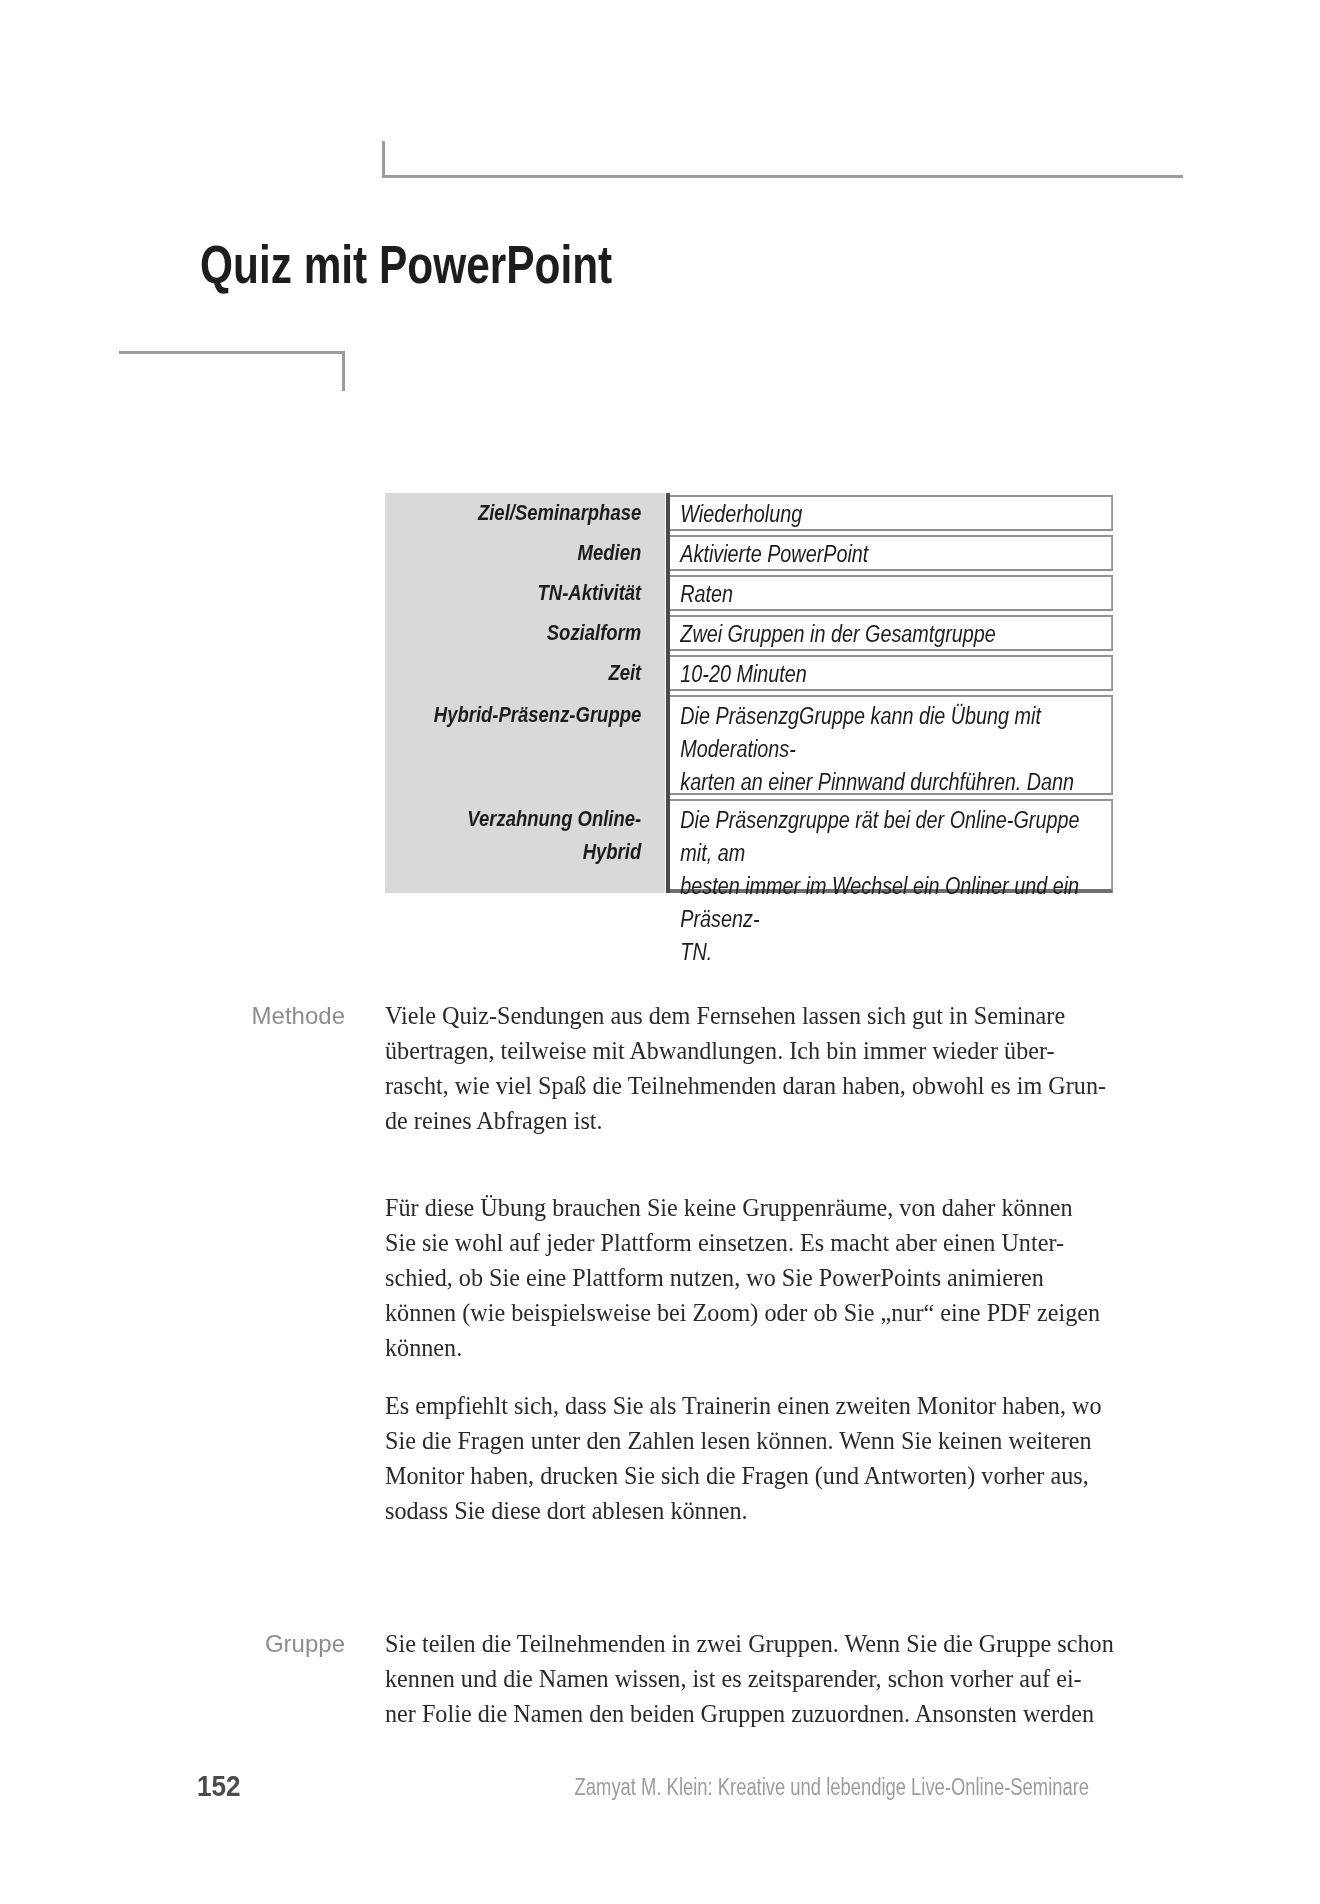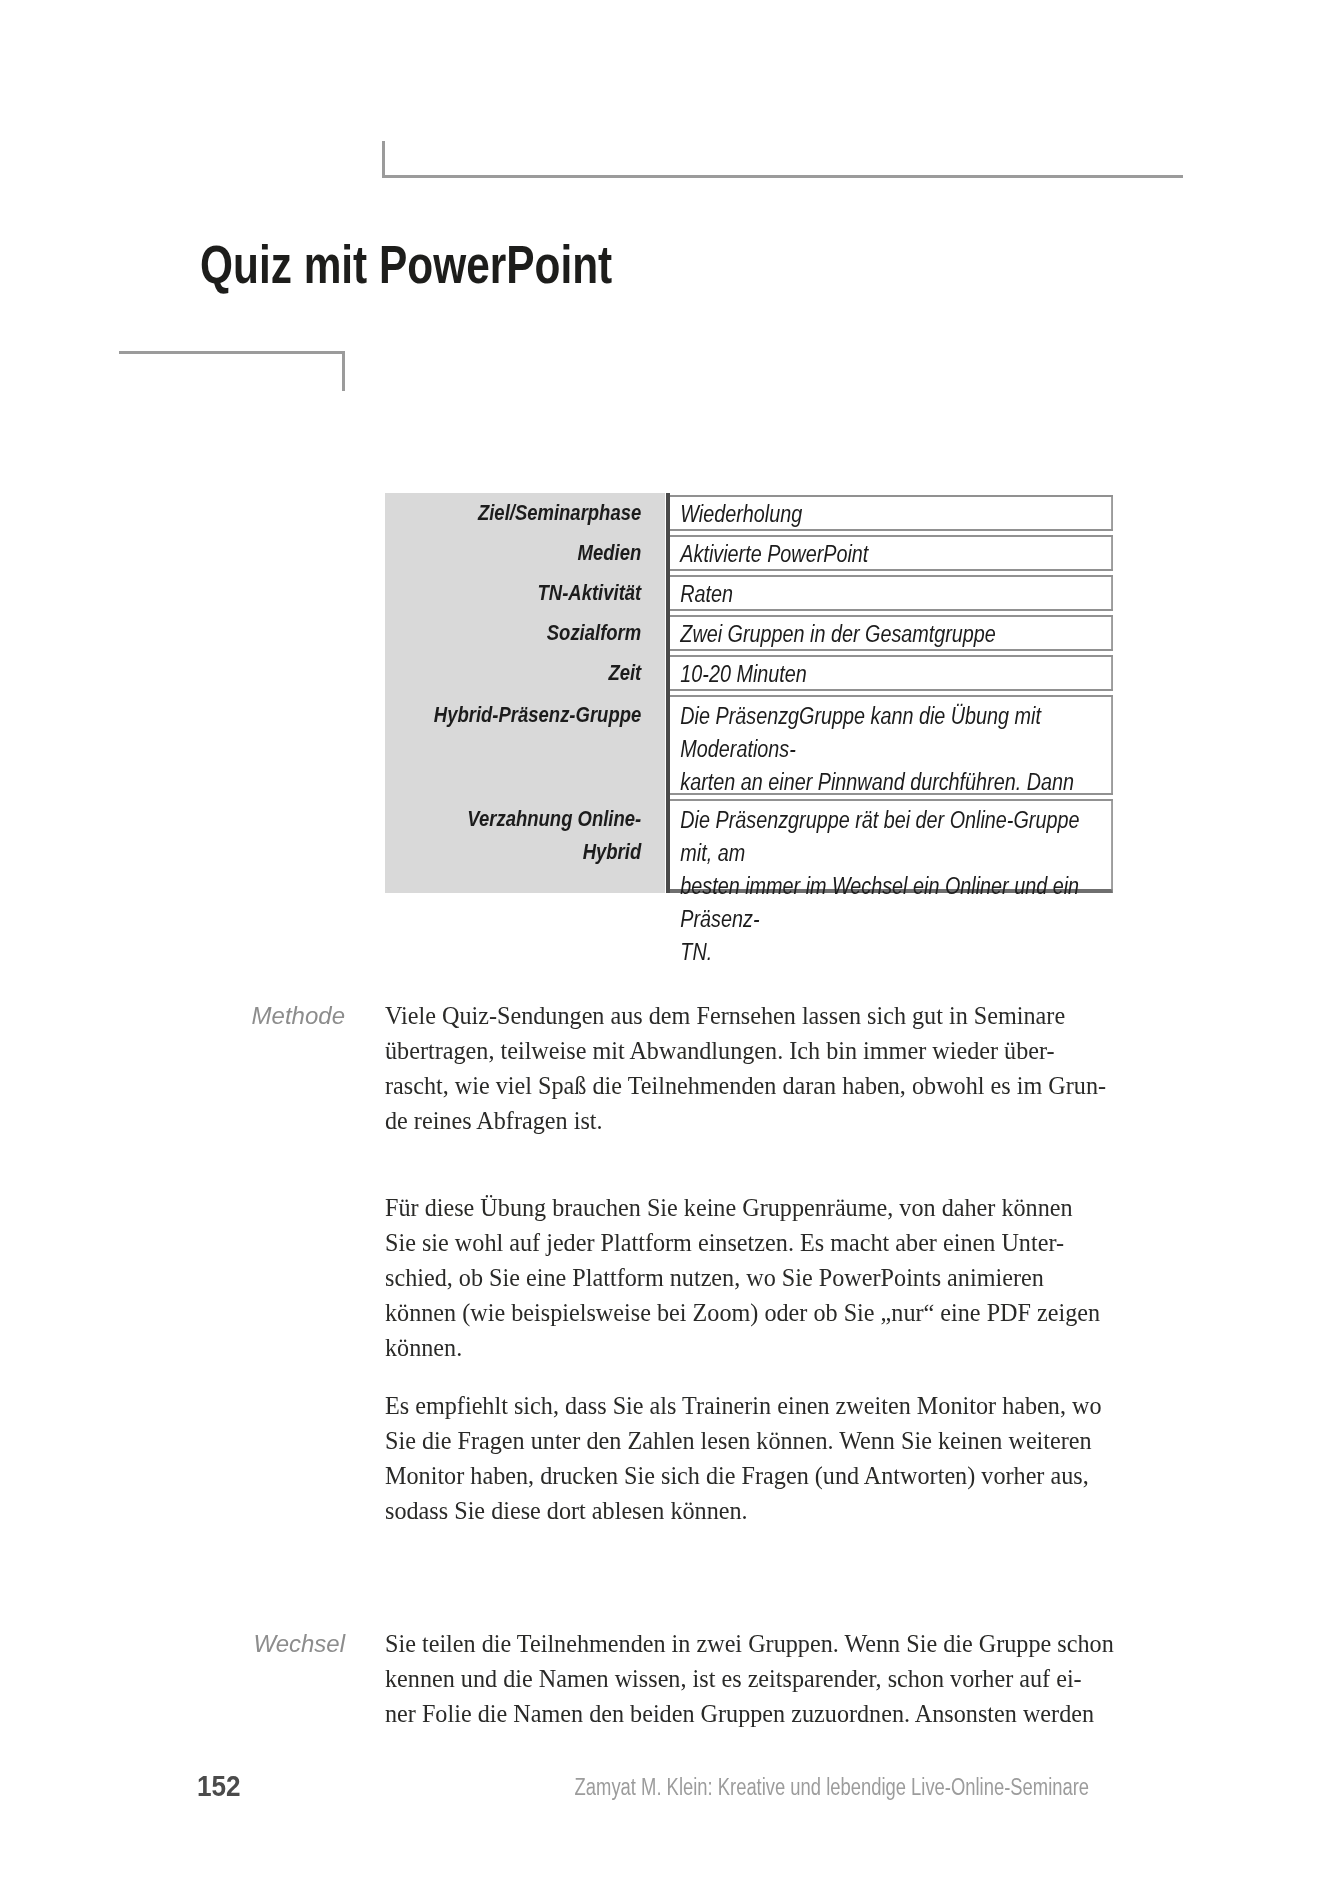--- a/index.html
+++ b/index.html
@@ -50,21 +50,21 @@
   .r4l{top:120px;height:40px;line-height:40px;}  .r4v{top:122px;height:36px;line-height:34px;}
   .r5l{top:160px;height:40px;line-height:40px;}  .r5v{top:162px;height:36px;line-height:34px;}
   .r6l{top:200px;height:104px;line-height:33px;padding-top:5px;}
   .r6v{top:202px;height:100px;line-height:33px;padding-top:3px;}
   .r7l{top:304px;height:96px;line-height:33px;padding-top:5px;}
   .r7v{top:306px;height:94px;line-height:33px;padding-top:3px;border-bottom:4px solid #6f6f6f;}
 
   
   .margin-label{
     position:absolute;left:120px;width:225px;text-align:right;
-    font-style:italic;font-size:24px;line-height:35px;color:#8d8d8d;
+    font-size:24px;line-height:35px;color:#8d8d8d;
   }
   .ml-methode{top:998px;}
   .ml-verlauf{top:1626px;}
   .p{
     position:absolute;left:385px;width:820px;margin:0;
     font-family:"Liberation Serif",serif;
     font-size:26px;line-height:35px;color:#2a2a28;
     transform:scaleX(0.93);transform-origin:0 0;
     white-space:pre-line;
   }
@@ -133,21 +133,21 @@
   <p class="p p2">Für diese Übung brauchen Sie keine Gruppenräume, von daher können
 Sie sie wohl auf jeder Plattform einsetzen. Es macht aber einen Unter-
 schied, ob Sie eine Plattform nutzen, wo Sie PowerPoints animieren
 können (wie beispielsweise bei Zoom) oder ob Sie „nur“ eine PDF zeigen
 können.</p>
   <p class="p p3">Es empfiehlt sich, dass Sie als Trainerin einen zweiten Monitor haben, wo
 Sie die Fragen unter den Zahlen lesen können. Wenn Sie keinen weiteren
 Monitor haben, drucken Sie sich die Fragen (und Antworten) vorher aus,
 sodass Sie diese dort ablesen können.</p>
 
-  <div class="margin-label ml-verlauf">Wechsel</div>
+  <div class="margin-label ml-verlauf">Gruppe</div>
   <p class="p p4">Sie teilen die Teilnehmenden in zwei Gruppen. Wenn Sie die Gruppe schon
 kennen und die Namen wissen, ist es zeitsparender, schon vorher auf ei-
 ner Folie die Namen den beiden Gruppen zuzuordnen. Ansonsten werden</p>
 
   <div class="footer-pagenum">152</div>
   <div class="footer-running">Zamyat M. Klein: Kreative und lebendige Live-Online-Seminare</div>
 
 </div>
 
 </body></html>

